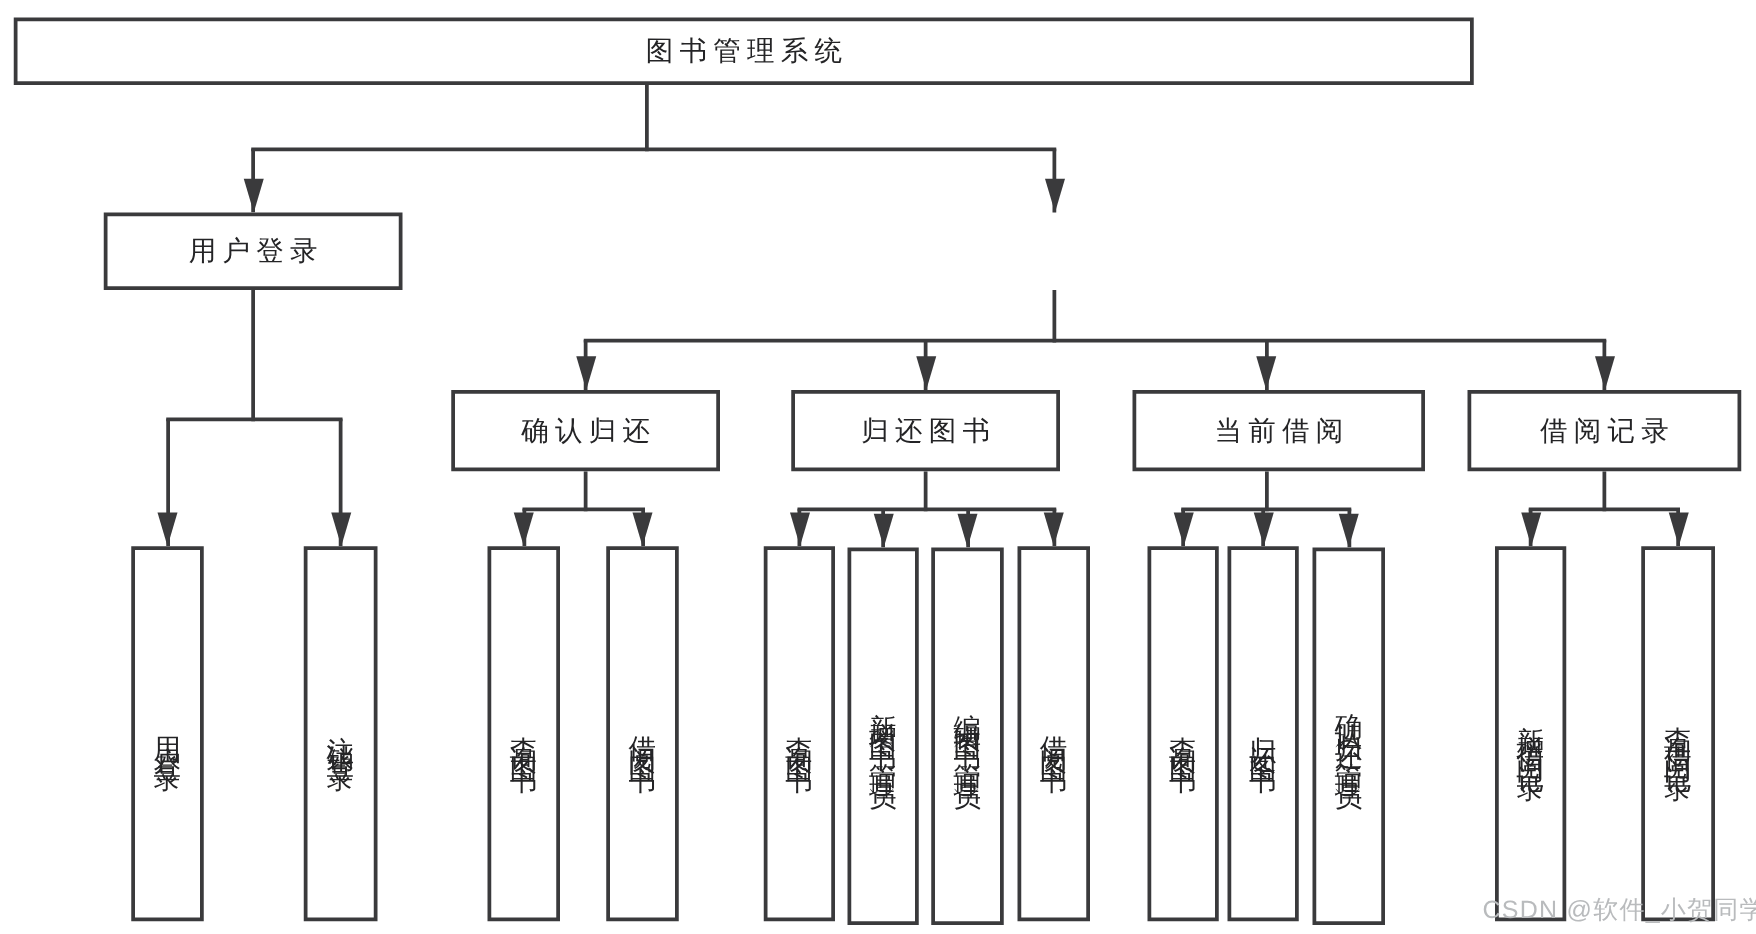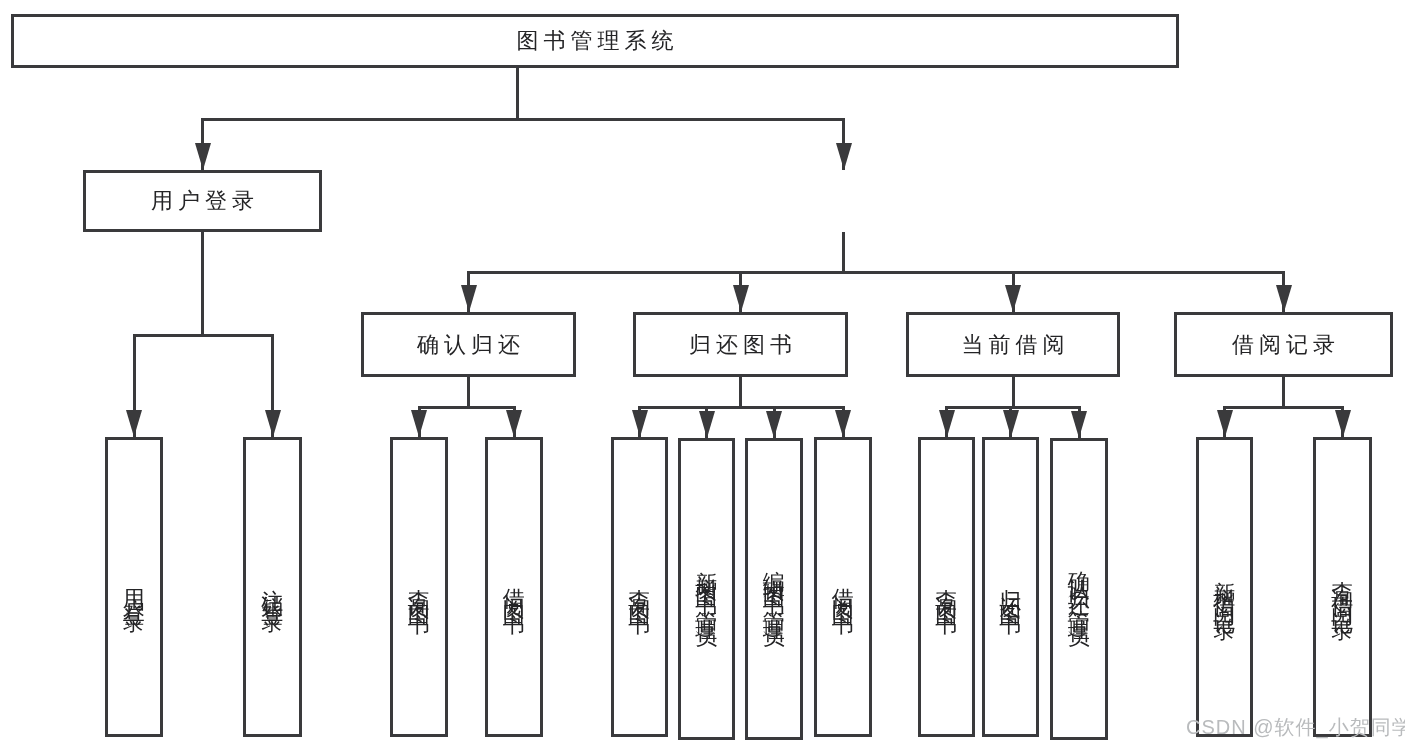--- a/index.html
+++ b/index.html
@@ -131,21 +131,21 @@
     </div>
     <div class="node h" style="left: 83px; top: 170px; width: 239px; height: 62px;">
       <span class="label">用户登录</span>
     </div>
     <div class="node h" style="left: 361px; top: 312px; width: 215px; height: 65px;">
       <span class="label">确认归还</span>
     </div>
     <div class="node h" style="left: 633px; top: 312px; width: 215px; height: 65px;">
       <span class="label">归还图书</span>
     </div>
-    <div class="node h" style="left: 906px; top: 312px; width: 214px; height: 65px;">
+    <div class="node h" style="left: 906px; top: 312px; width: 234px; height: 65px;">
       <span class="label">当前借阅</span>
     </div>
     <div class="node h" style="left: 1174px; top: 312px; width: 219px; height: 65px;">
       <span class="label">借阅记录</span>
     </div>
     <div class="node v" style="left: 105px; top: 437px; width: 58px; height: 300px;">
       <span class="label">用户登录</span>
     </div>
     <div class="node v" style="left: 243px; top: 437px; width: 59px; height: 300px;">
       <span class="label">注销登录</span>

